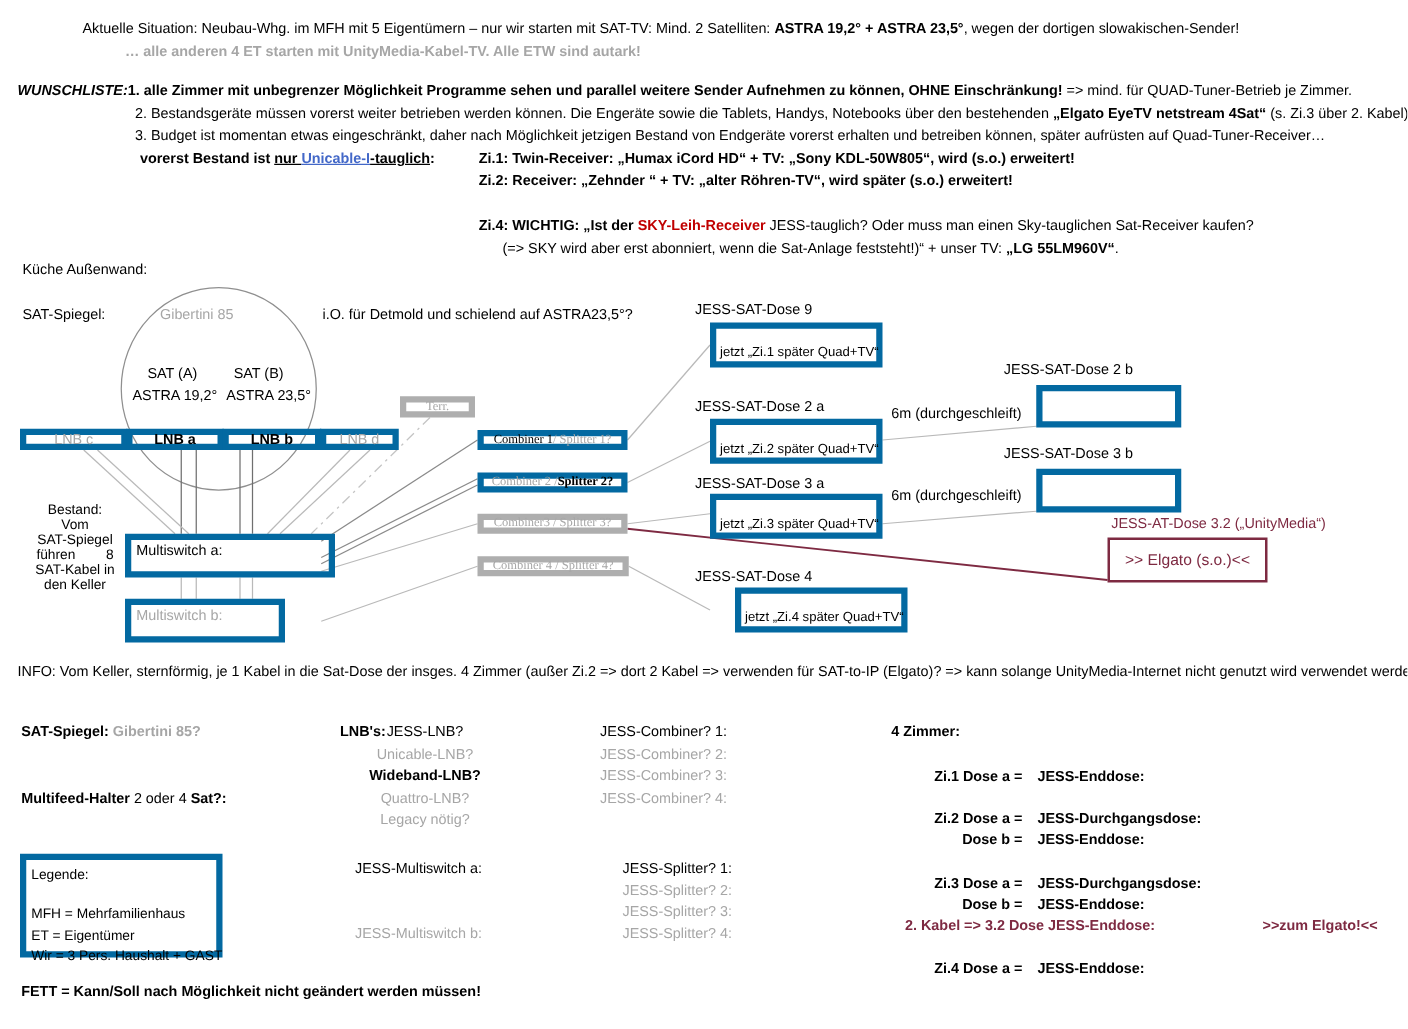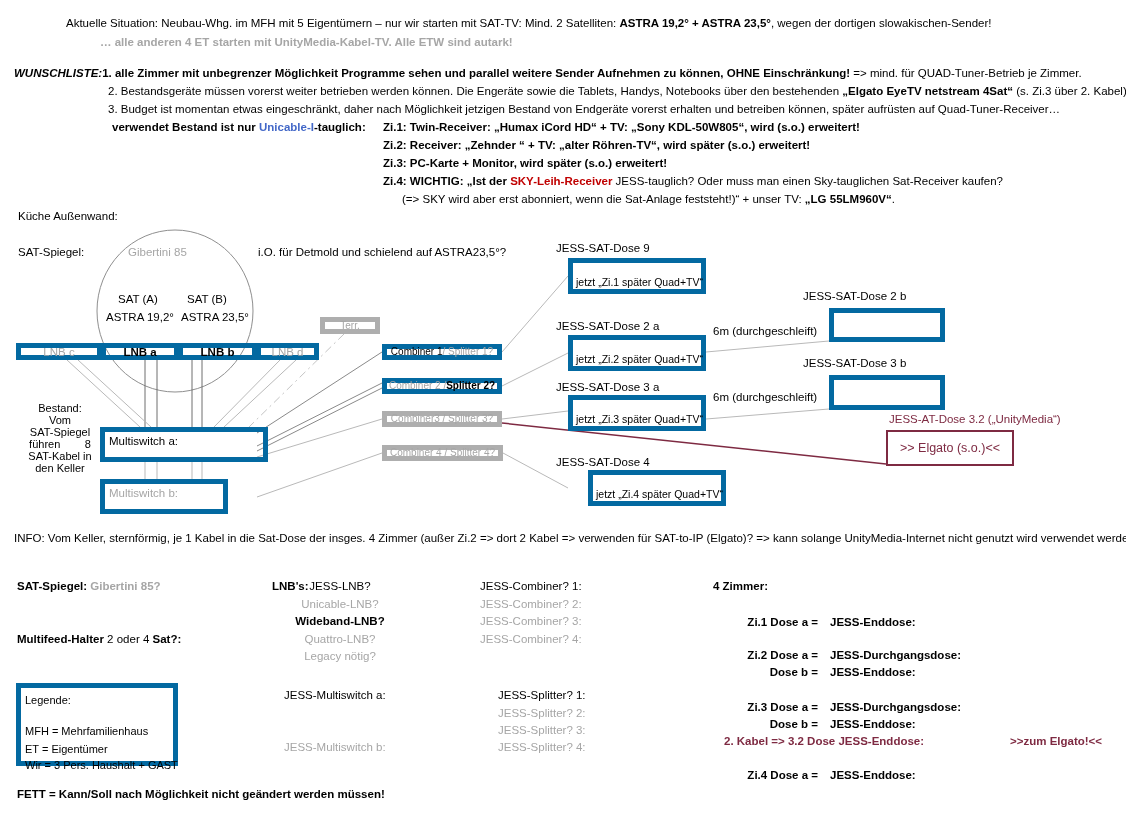--- a/index.html
+++ b/index.html
@@ -1,28 +1,28 @@
 <!DOCTYPE html>
 <html><head>
 <meta charset="utf-8">
 <style>
   html,body{margin:0;padding:0;background:#ffffff;}
   .canvas{position:relative;width:1126px;height:823px;background:#ffffff;overflow:hidden;
           font-family:"Liberation Sans",sans-serif;}
   svg.wires{position:absolute;left:0;top:0;pointer-events:none;}
   .t{position:absolute;font-family:"Liberation Sans",sans-serif;font-size:11.5px;line-height:14px;
      color:#000;white-space:pre;}
-  .sm{font-size:10px;line-height:12px;}
+  .sm{font-size:10px;line-height:12px;font-family:Liberation Serif, serif;}
   .b{font-weight:bold;}
   .i{font-style:italic;}
   .g{color:#a6a6a6;}
   .mr{color:#7E2A42;}
   .rd{color:#C00000;}
   .bl{color:#4368C8;}
-  .u{text-align:right;}
+  .u{text-decoration:underline;text-align:right;}
   .box{position:absolute;border:5px solid #0369a1;box-sizing:border-box;background:transparent;}
   .gbox{border-color:#aeaeae;}
   .mbox{border:2px solid #7E2A42;}
   .ctr{display:flex;align-items:center;justify-content:center;}
   .dose-inner{position:absolute;left:3px;bottom:1px;font-size:10.5px;white-space:pre;}
   .ra{text-align:right;}
   .legend-line{white-space:pre;}
 </style>
 </head>
 <body>
@@ -72,25 +72,24 @@
     </g>
   </svg>
 
   <div class="t" style="left:66px;top:16px"><span>Aktuelle Situation: Neubau-Whg. im MFH mit 5 Eigentümern – nur wir starten mit SAT-TV: Mind. 2 Satelliten: </span><span class="b">ASTRA 19,2° + ASTRA 23,5°</span><span>, wegen der dortigen slowakischen-Sender!</span></div>
   <div class="t g b" style="left:100px;top:35px">… alle anderen 4 ET starten mit UnityMedia-Kabel-TV. Alle ETW sind autark!</div>
 
   <div class="t" style="left:14px;top:66px"><span class="b i">WUNSCHLISTE:</span><span class="b">1. alle Zimmer mit unbegrenzer Möglichkeit Programme sehen und parallel weitere Sender Aufnehmen zu können, OHNE Einschränkung!</span><span> =&gt; mind. für QUAD-Tuner-Betrieb je Zimmer.</span></div>
   <div class="t" style="left:108px;top:84px"><span>2. Bestandsgeräte müssen vorerst weiter betrieben werden können. Die Engeräte sowie die Tablets, Handys, Notebooks über den bestehenden </span><span class="b">„Elgato EyeTV netstream 4Sat“</span><span> (s. Zi.3 über 2. Kabel)</span></div>
   <div class="t" style="left:108px;top:102px">3. Budget ist momentan etwas eingeschränkt, daher nach Möglichkeit jetzigen Bestand von Endgeräte vorerst erhalten und betreiben können, später aufrüsten auf Quad-Tuner-Receiver…</div>
 
-  <div class="t b" style="left:112px;top:120px"><span>verwendet Bestand ist </span><span class="u">nur </span><span class="u bl">Unicable-I</span><span class="u">-tauglich</span><span>:</span></div>
+  <div class="t b" style="left:112px;top:120px"><span>vorerst Bestand ist </span><span class="u">nur </span><span class="u bl">Unicable-I</span><span class="u">-tauglich</span><span>:</span></div>
 
   <div class="t b" style="left:383px;top:120px">Zi.1: Twin-Receiver: „Humax iCord HD“ + TV: „Sony KDL-50W805“, wird (s.o.) erweitert!</div>
   <div class="t b" style="left:383px;top:138px">Zi.2: Receiver: „Zehnder “ + TV: „alter Röhren-TV“, wird später (s.o.) erweitert!</div>
-  <div class="t b" style="left:383px;top:156px">Zi.3: PC-Karte + Monitor, wird später (s.o.) erweitert!</div>
   <div class="t" style="left:383px;top:174px"><span class="b">Zi.4: WICHTIG: „Ist der </span><span class="b rd">SKY-Leih-Receiver</span><span> JESS-tauglich? Oder muss man einen Sky-tauglichen Sat-Receiver kaufen?</span></div>
   <div class="t" style="left:402px;top:192px"><span>(=&gt; SKY wird aber erst abonniert, wenn die Sat-Anlage feststeht!)“ + unser TV: </span><span class="b">„LG 55LM960V“</span><span>.</span></div>
 
   <div class="t" style="left:18px;top:209px">Küche Außenwand:</div>
   <div class="t" style="left:18px;top:245px">SAT-Spiegel:</div>
   <div class="t g" style="left:128px;top:245px">Gibertini 85</div>
   <div class="t" style="left:258px;top:245px">i.O. für Detmold und schielend auf ASTRA23,5°?</div>
 
   <div class="t" style="left:118px;top:292px">SAT (A)</div>
   <div class="t" style="left:187px;top:292px">SAT (B)</div>

